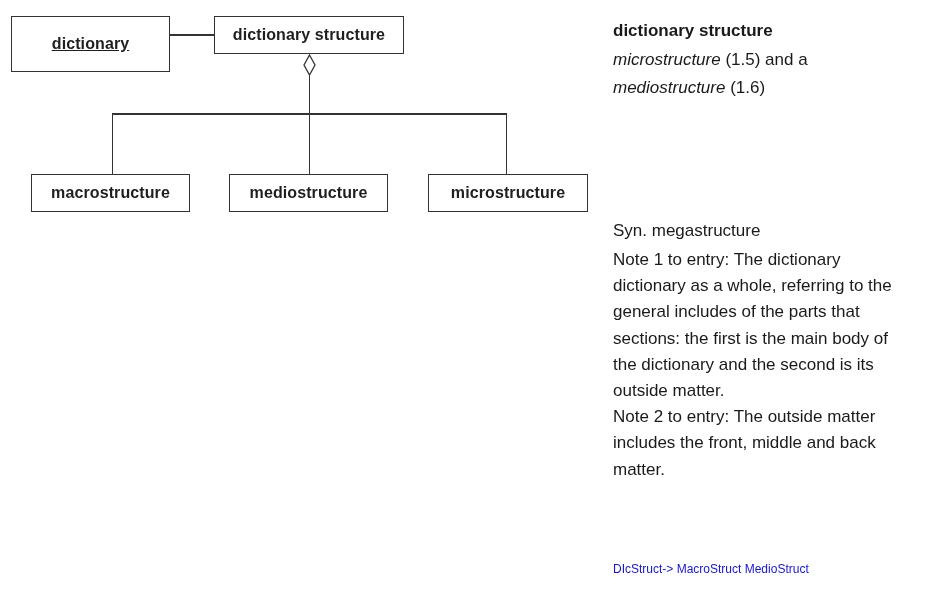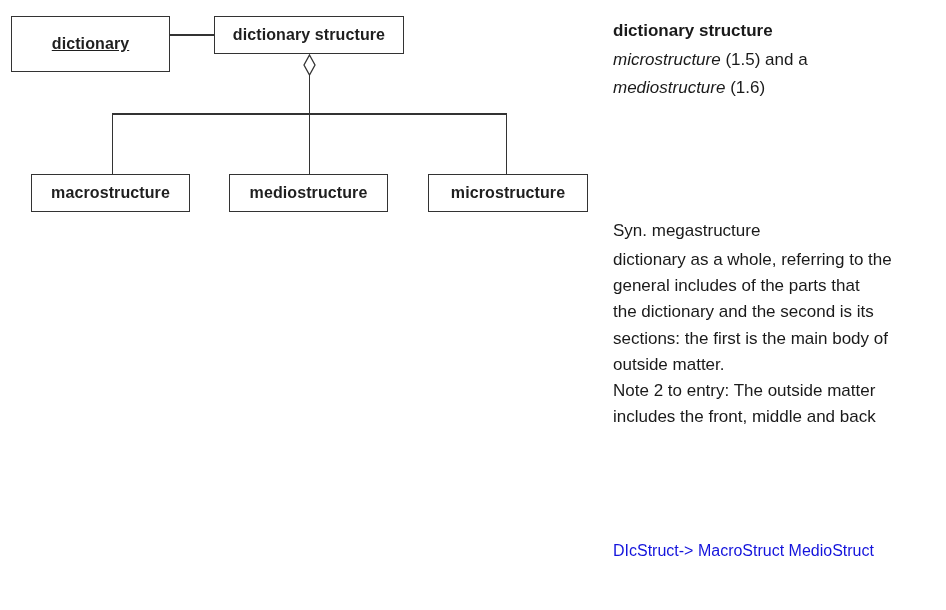--- a/index.html
+++ b/index.html
@@ -47,22 +47,22 @@
     color: var(--text-color);
     font-size: 17px;
   }
   .entry .blk { position: absolute; left: 0; width: 333px; }
   .def-block  { top: 17px;  line-height: 28.5px; }
   .term       { font-weight: 700; }
   .def-block i, .syn-block i { font-style: italic; }
   .syn-block  { top: 189px; line-height: 28.5px; margin-top: 28px; }
   .notes-block{ top: 247px; line-height: 26.2px; }
   .links-block{
-    top: 541px; line-height: 20.5px;
-    font-size: 16px;
+    top: 559px; line-height: 20.5px;
+    font-size: 12px;
     color: var(--link-color);
     cursor: pointer;
   }
 </style>
 </head>
 <body>
 
 <div class="canvas">
 
   <div class="diagram">
@@ -104,27 +104,29 @@
 
     <div class="blk def-block">
       <div class="term">dictionary structure</div>
       <div><i>microstructure</i><span> (1.5) and a</span></div>
       <div><i>mediostructure</i><span> (1.6)</span></div>
     </div>
 
     <div class="blk syn-block">Syn. megastructure</div>
 
     <div class="blk notes-block">
+      <div>Note 1 to entry: The dictionary</div>
       <div>dictionary as a whole, referring to the</div>
       <div>general includes of the parts that</div>
+      <div>sections: the first is the main body of</div>
       <div>the dictionary and the second is its</div>
-      <div>sections: the first is the main body of</div>
       <div>outside matter.</div>
       <div>Note 2 to entry: The outside matter</div>
       <div>includes the front, middle and back</div>
+      <div>matter.</div>
     </div>
 
     <div class="blk links-block">
       <div>DIcStruct-&gt; MacroStruct MedioStruct</div>
     </div>
 
   </div>
 </div>
 
 </body></html>

